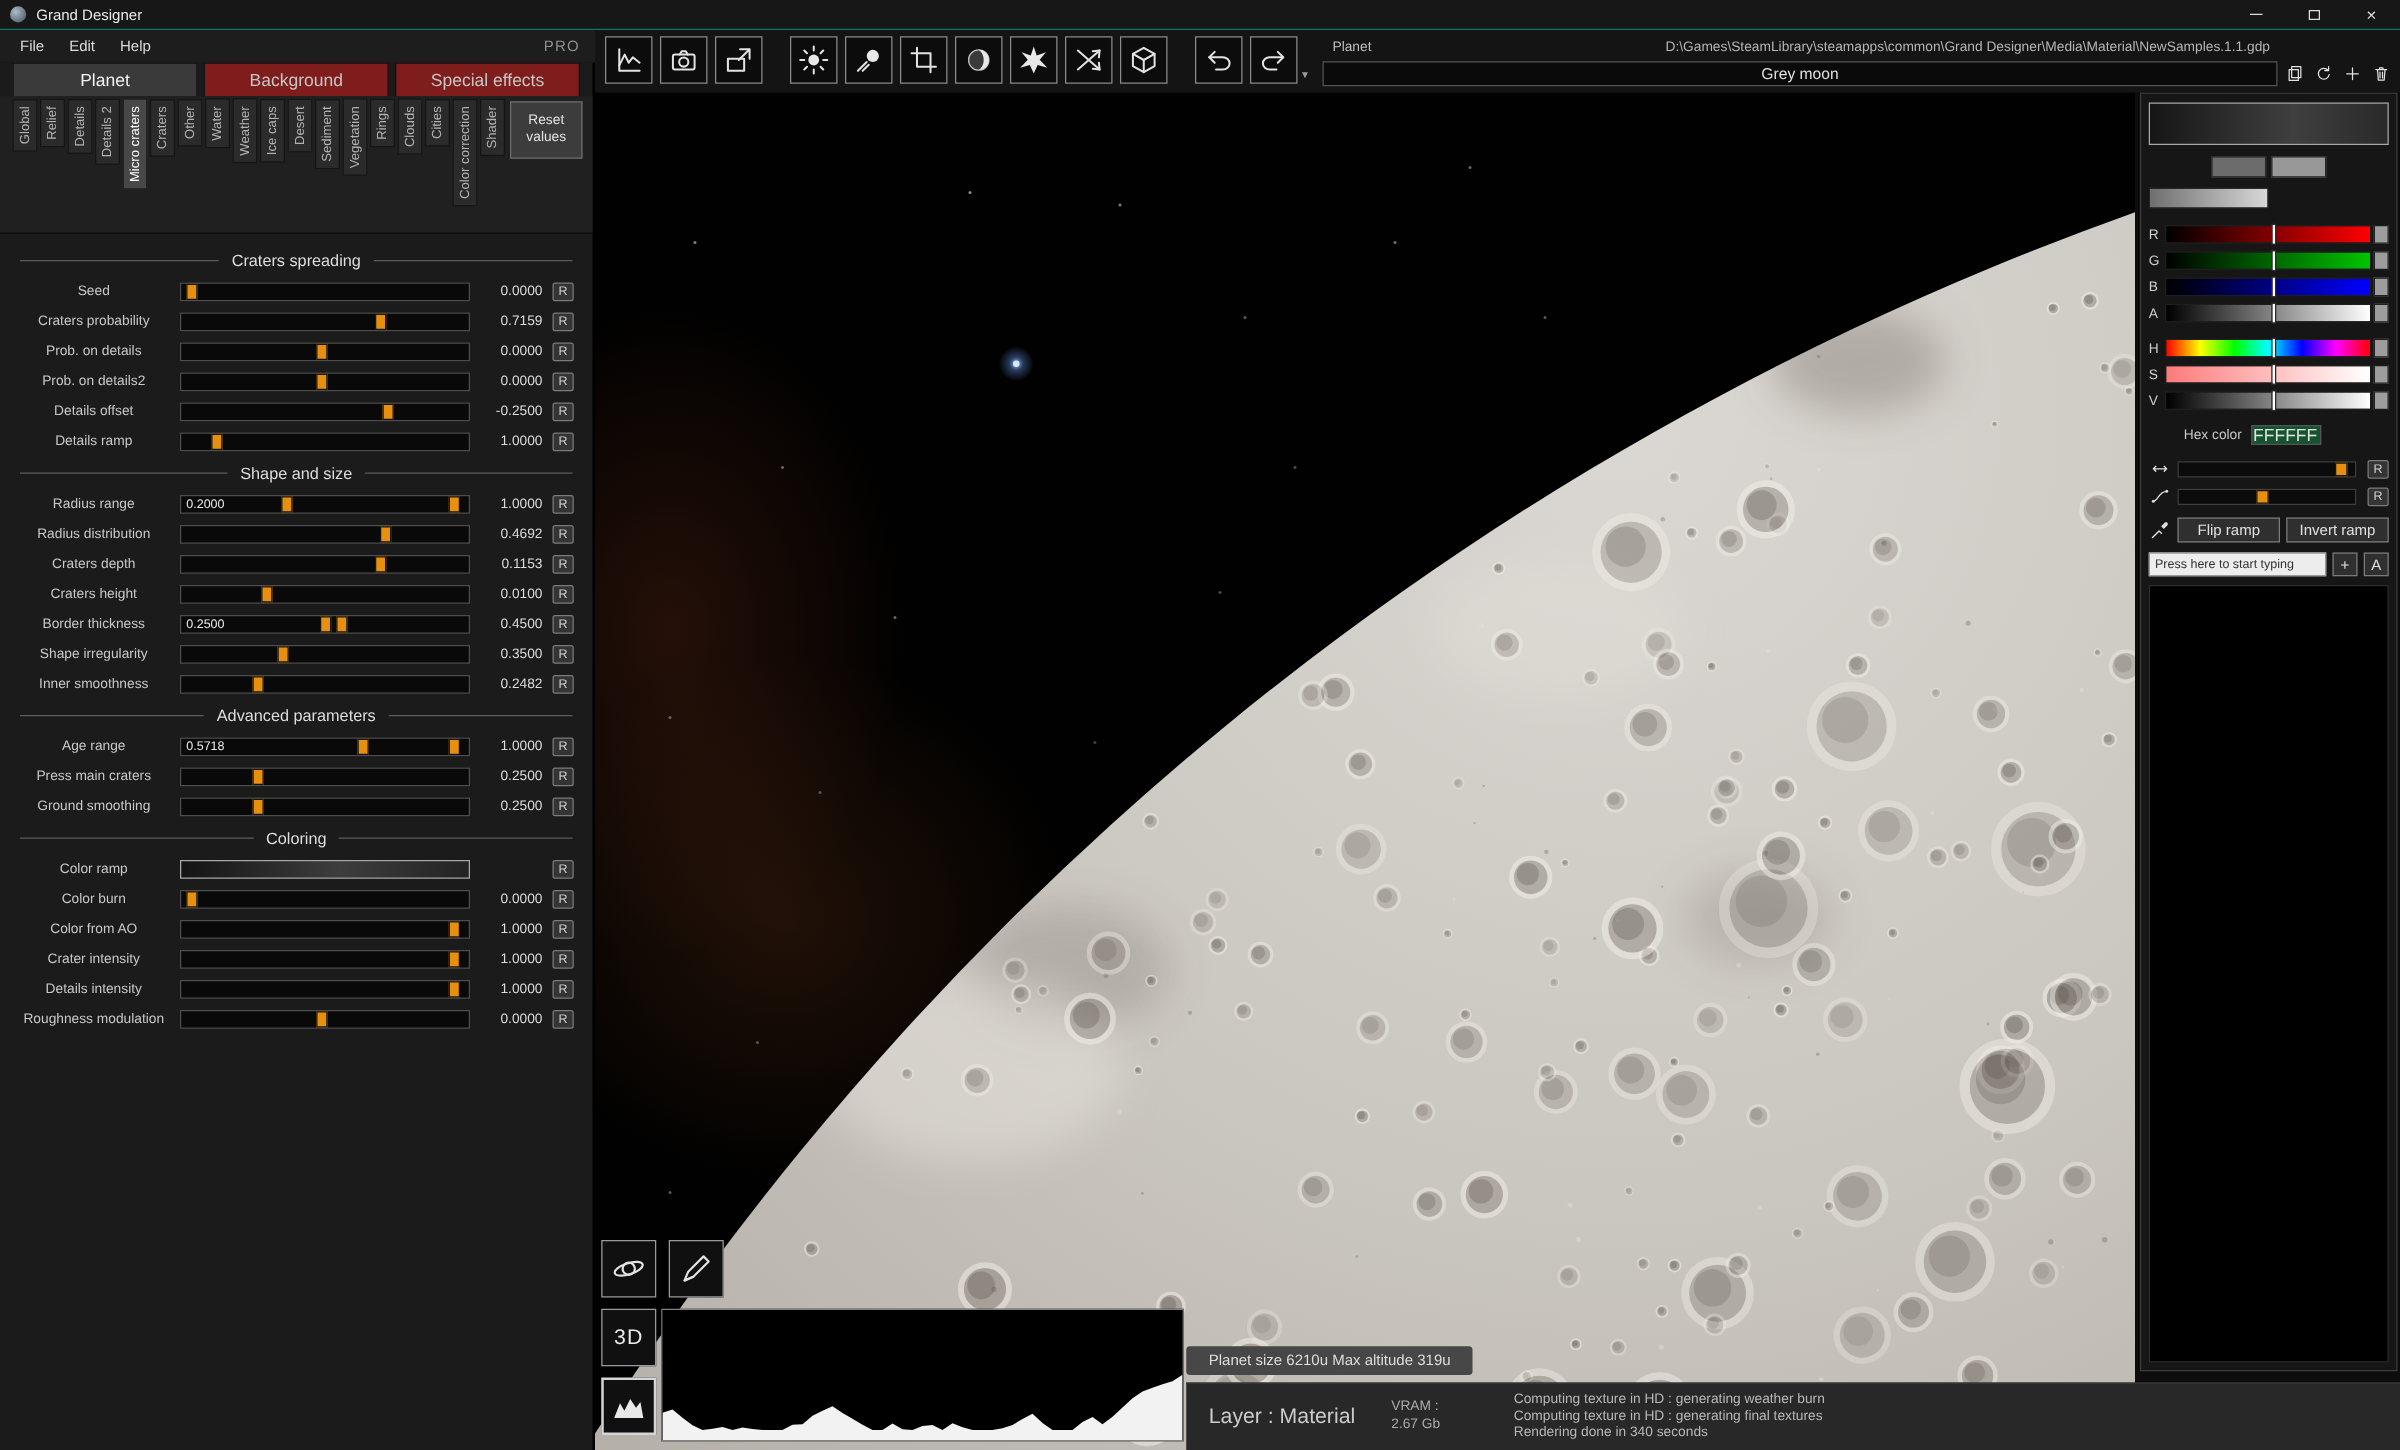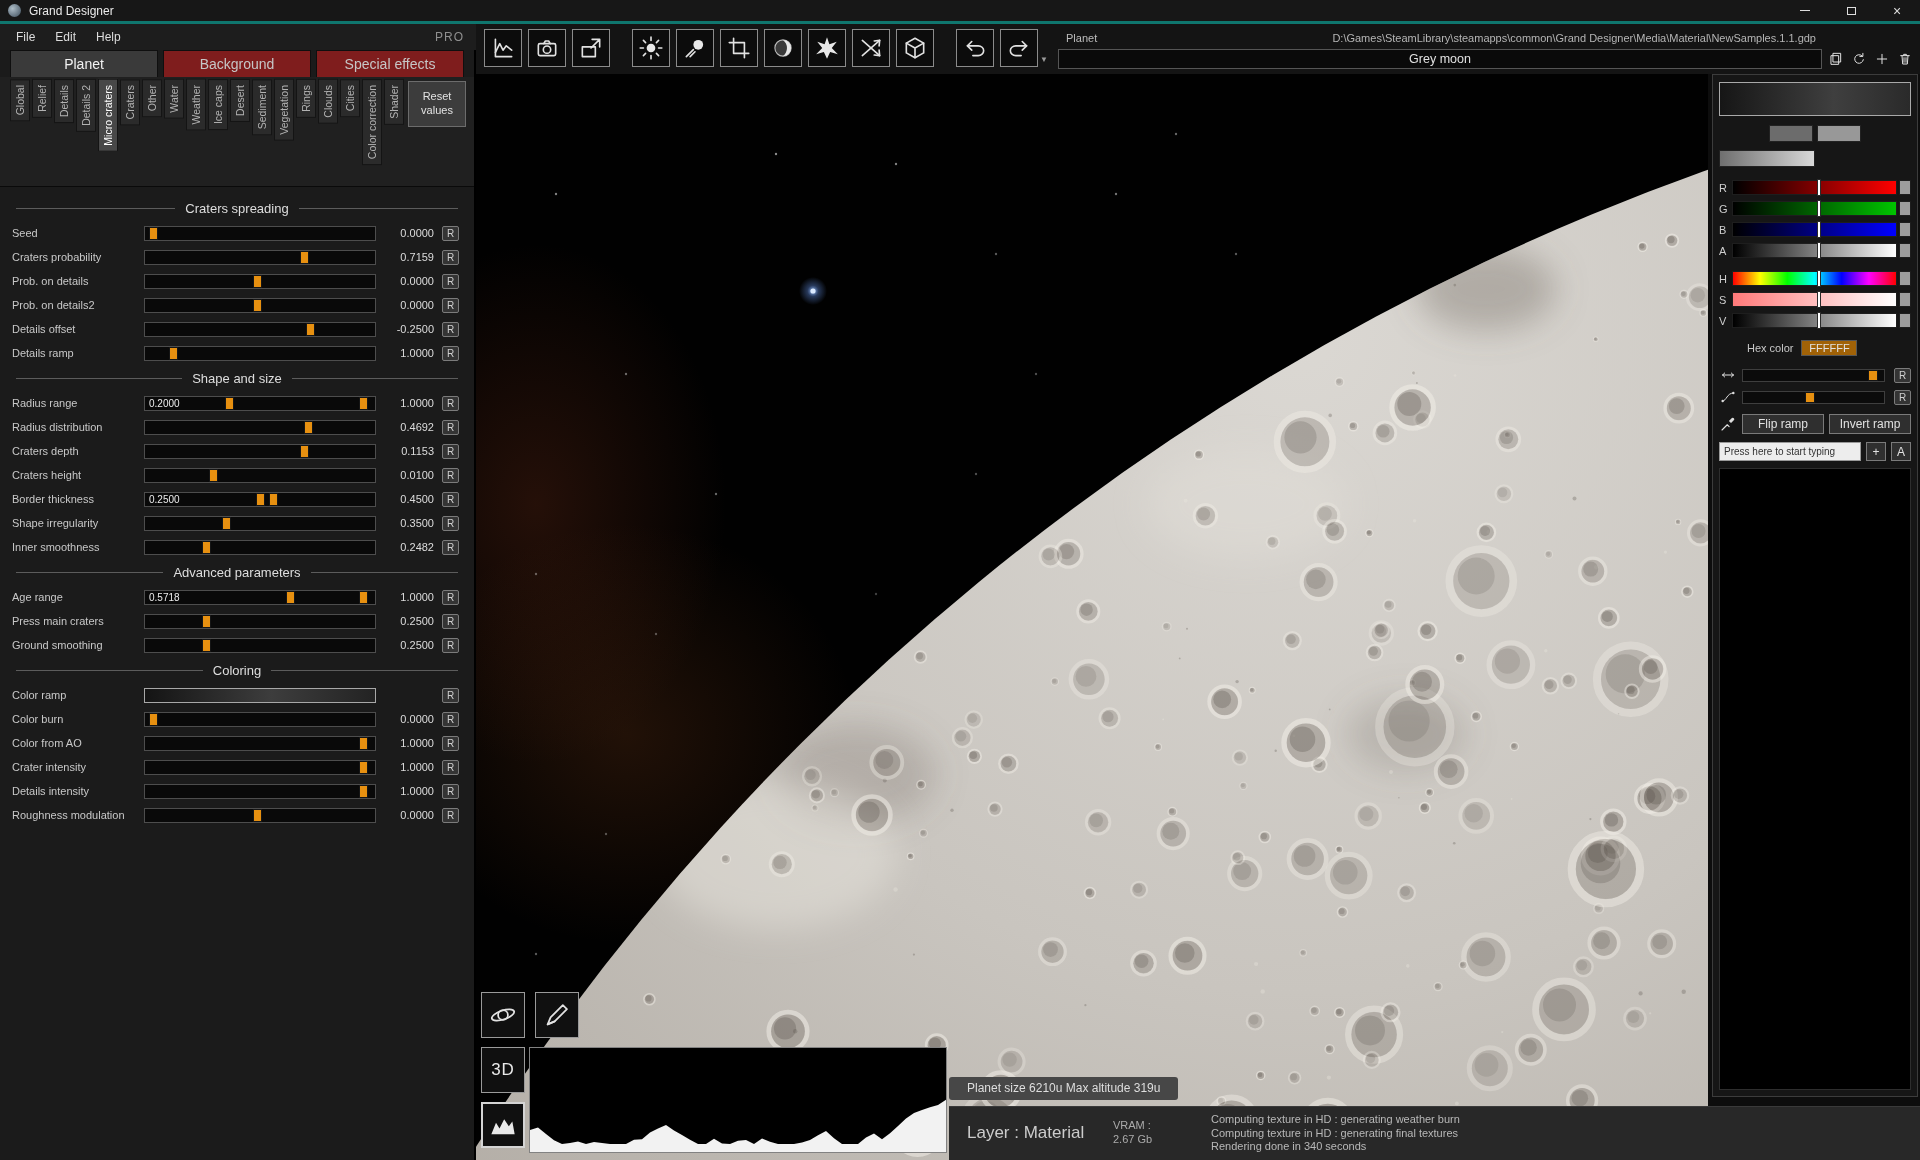--- a/index.html
+++ b/index.html
@@ -1,19 +1,19 @@
 <!DOCTYPE html>
 <html><head>
 <meta charset="utf-8">
 <style>
 *{box-sizing:border-box;margin:0;padding:0}
 html,body{width:1920px;height:1160px;background:#0d0d0d;font-family:"Liberation Sans",sans-serif;overflow:hidden;color:#ddd}
 svg .s{stroke:#e2e2e2;fill:none;stroke-width:1.5;stroke-linecap:round;stroke-linejoin:round}
 
-#titlebar{position:absolute;left:0;top:0;width:1920px;height:24px;background:#171717;display:flex;align-items:center;border-bottom:3px solid #0f766e;z-index:30}
+#titlebar{position:absolute;left:0;top:0;width:1920px;height:24px;background:#171717;display:flex;align-items:center;border-bottom:1px solid #0f766e;z-index:30}
 #app-icon{width:13px;height:13px;border-radius:50%;margin:0 8px;background:radial-gradient(circle at 35% 35%,#aebdc8,#3a4a58)}
 #title-text{font-size:12px;color:#eaeaea}
 #win-controls{margin-left:auto;display:flex;height:100%}
 .win-btn{width:46px;height:100%;display:flex;align-items:center;justify-content:center;color:#ddd;font-size:14px}
 .glyph-min{width:10px;height:1px;background:#ddd}
 .glyph-max{width:9px;height:8px;border:1px solid #ddd}
 
 #menubar{position:absolute;left:0;top:24px;width:476px;height:26px;background:#1d1d1d;display:flex;align-items:center;padding-left:6px;z-index:20}
 .menu-item{font-size:12px;color:#dcdcdc;padding:4px 10px}
 #pro-label{margin-left:auto;margin-right:12px;color:#8f8f8f;font-size:12px;letter-spacing:1px}
@@ -38,21 +38,21 @@
 .vtab.active{background:#484848;color:#fff}
 #reset-btn{position:absolute;right:8px;top:4px;width:58px;height:46px;background:#3c3c3c;border:1px solid #6c6c6c;color:#e2e2e2;font-size:11px;display:flex;align-items:center;justify-content:center;text-align:center;line-height:1.25}
 #controls{padding-top:8px}
 .chk-row{display:flex;align-items:center;height:24px;padding-left:12px}
 .chk-label{width:132px;text-align:right;font-size:11px;color:#c8c8c8;padding-right:8px}
 .chk{width:15px;height:15px;background:#e79010;border:1px solid #2a2a2a;display:flex;align-items:center;justify-content:center;font-size:11px;color:#1c1c1c;font-weight:bold}
 .sec-head{display:flex;align-items:center;gap:10px;margin:3px 16px;height:20px}
 .sec-line{flex:1;height:1px;background:#5c5c5c}
 .sec-title{font-size:13px;color:#dedede}
 .crow{display:flex;align-items:center;height:24px;padding-left:12px}
-.clabel{width:132px;text-align:left;font-size:11px;color:#c8c8c8;padding-right:6px;white-space:nowrap}
+.clabel{width:132px;text-align:center;font-size:11px;color:#c8c8c8;padding-right:6px;white-space:nowrap}
 .track{position:relative;width:232px;height:15px;background:#090909;border:1px solid #4d4d4d;margin-right:6px}
 .handle{position:absolute;top:0;width:9px;height:13px;background:#e79010;border:1px solid #151515}
 .ttext{position:absolute;left:4px;top:1px;font-size:10px;color:#ececec}
 .cval{width:56px;text-align:right;font-size:11px;color:#dcdcdc;padding-right:4px}
 .rbtn{width:17px;height:15px;background:#343434;border:1px solid #7b7b7b;color:#cfcfcf;font-size:10px;display:flex;align-items:center;justify-content:center;border-radius:2px;margin-left:4px}
 .ramp-box{width:232px;height:15px;border:1px solid #a8a8a8;background:linear-gradient(90deg,#141414,#3d3d3d 55%,#232323);margin-right:6px}
 
 #scene{position:absolute;left:476px;top:74px;width:1232px;height:1086px;background:#000;overflow:hidden;z-index:1}
 
 #right-panel{position:absolute;left:1712px;top:74px;width:206px;height:1023px;background:#161616;border:1px solid #3c3c3c;padding:7px 6px 6px 6px;display:flex;flex-direction:column;z-index:10}
@@ -63,21 +63,21 @@
 #swatch-b{background:#989898}
 #grad-strip{width:96px;height:17px;margin-top:8px;border:1px solid #222;background:linear-gradient(90deg,#6f6f6f,#d8d8d8)}
 #channel-rows{margin-top:10px}
 .chrow{display:flex;align-items:center;height:21px}
 .chlabel{width:13px;font-size:11px;color:#cfcfcf}
 .chbar{position:relative;flex:1;height:15px;border:1px solid #1e1e1e}
 .chmarker{position:absolute;top:-1px;width:2px;height:15px;background:#fff;outline:1px solid #2a2a2a}
 .chcap{width:12px;height:15px;background:#9d9d9d;border:1px solid #1e1e1e;margin-left:2px}
 #hex-row{display:flex;align-items:center;margin-top:9px;gap:8px;padding-left:28px}
 #hex-row span.lbl{font-size:11px;color:#c9c9c9}
-#hex-value{width:56px;height:16px;background:#a16207;border:1px solid #555;font-size:11px;color:#e2e2e2;text-align:center;line-height:14px}
+#hex-value{width:56px;height:16px;background:#14532d;border:1px solid #555;font-size:14px;color:#e2e2e2;text-align:left;line-height:14px}
 #ramp-sliders{margin-top:8px}
 .rsrow{display:flex;align-items:center;height:22px;gap:5px}
 .rsicon{width:18px;height:18px;display:flex;align-items:center;justify-content:center}
 .rstrack{position:relative;flex:1;height:13px;background:#0b0b0b;border:1px solid #3e3e3e}
 .rshandle{position:absolute;top:0;width:10px;height:11px;background:#e79010;border:1px solid #151515}
 #flip-row{display:flex;align-items:center;gap:5px;margin-top:6px}
 .pbtn{flex:1;height:20px;background:#2f2f2f;border:1px solid #7a7a7a;color:#e0e0e0;font-size:12px;display:flex;align-items:center;justify-content:center}
 #search-row{display:flex;align-items:center;gap:5px;margin-top:8px}
 #type-box{flex:1;height:19px;background:#ededed;border:1px solid #999;color:#333;font-size:10px;padding:3px 4px;white-space:nowrap;overflow:hidden}
 .sqbtn{width:20px;height:19px;background:#2f2f2f;border:1px solid #7a7a7a;color:#e0e0e0;font-size:12px;display:flex;align-items:center;justify-content:center}

